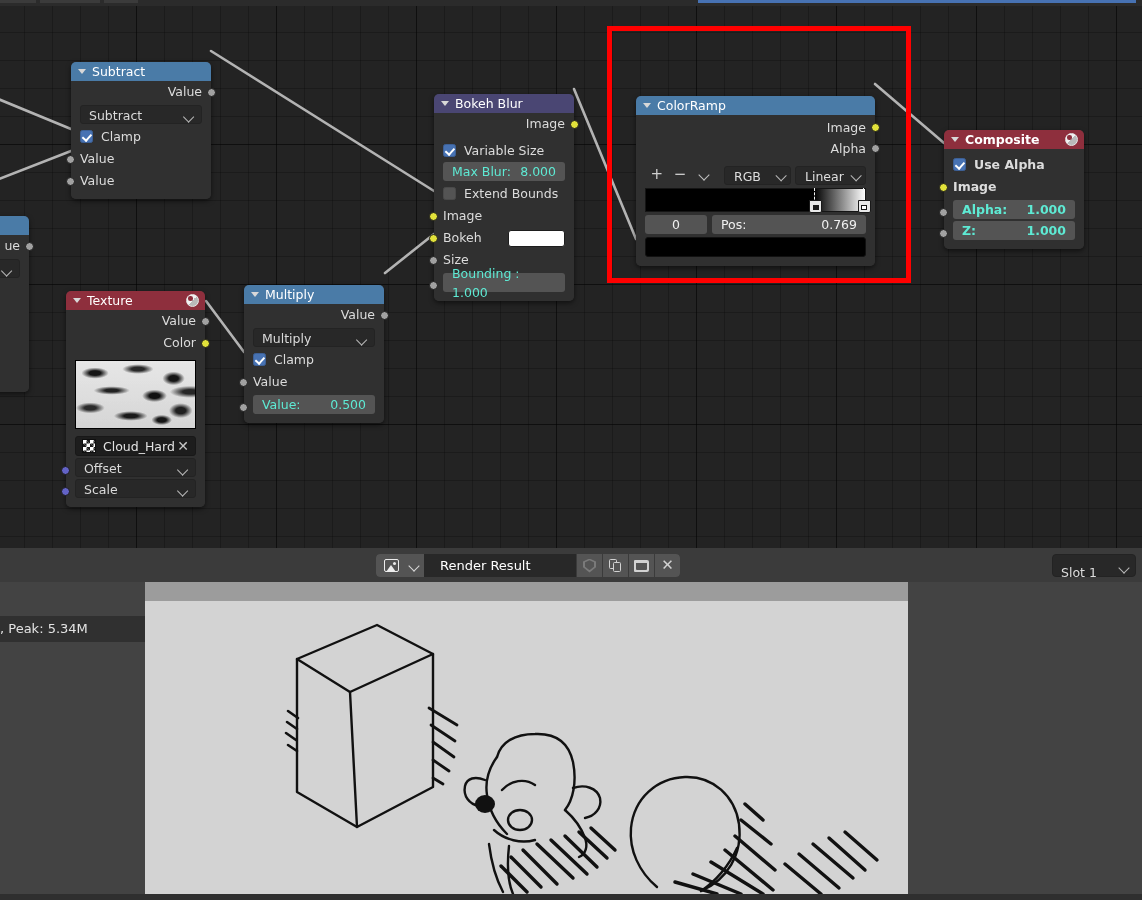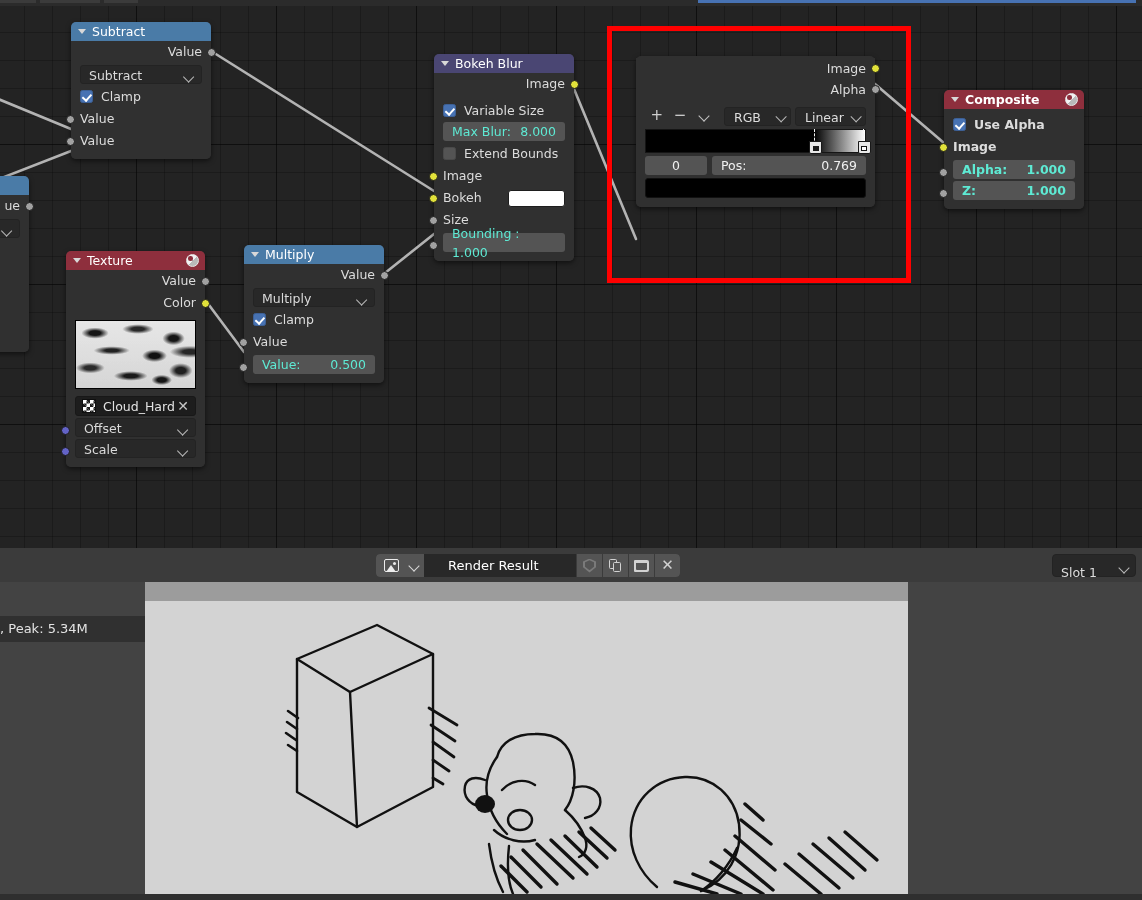--- a/index.html
+++ b/index.html
@@ -70,20 +70,21 @@
     pointer-events: none;
   }
 
   
   .node {
     position: absolute;
     border-radius: 5px;
     background: #303030;
     box-shadow: 0 2px 5px rgba(0,0,0,0.55);
     overflow: visible;
+    margin-top: 40px;
   }
   .node-body {
     border-radius: 0 0 5px 5px;
     background: #303030;
     padding-bottom: 7px;
   }
   .node-header {
     height: 19px;
     line-height: 19px;
     border-radius: 5px 5px 0 0;
@@ -471,21 +472,21 @@
     left: 4px; top: 8px;
     width: 7px; height: 7px;
     border-left: 1.6px solid #d8d8d8;
     border-bottom: 1.6px solid #d8d8d8;
     transform: rotate(-45deg);
   }
   .ie-name {
     width: 152px;
     height: 23px;
     line-height: 23px;
-    padding: 0 24px;
+    padding: 0 16px;
     background: #282828;
     color: #ffffff;
     font-size: 13px;
     box-sizing: border-box;
   }
   .ie-iconbtn {
     width: 25px; height: 23px;
     background: #545454;
     display: flex; align-items: center; justify-content: center;
     position: relative;
@@ -793,20 +794,24 @@
         <div style="position:relative;">
           <span class="socket left sk-gray" style="top:12px;"></span>
           <div class="w w-value center">
             <span>Bounding : 1.000</span>
           </div>
         </div>
       </div>
     </div>
 
     <div class="node" style="left:636px; top:50px; width:239px;">
+      <div class="node-header hdr-blue">
+        <span class="tri"></span>
+        <span>ColorRamp</span>
+      </div>
       <div class="node-body">
         <div class="sock-row out" style="height:21px;line-height:21px;margin-top:2px;">
           <span class="socket right sk-yellow"></span>
           <span>Image</span>
         </div>
         <div class="sock-row out" style="height:21px;line-height:21px;">
           <span class="socket right sk-gray"></span>
           <span>Alpha</span>
         </div>
 

